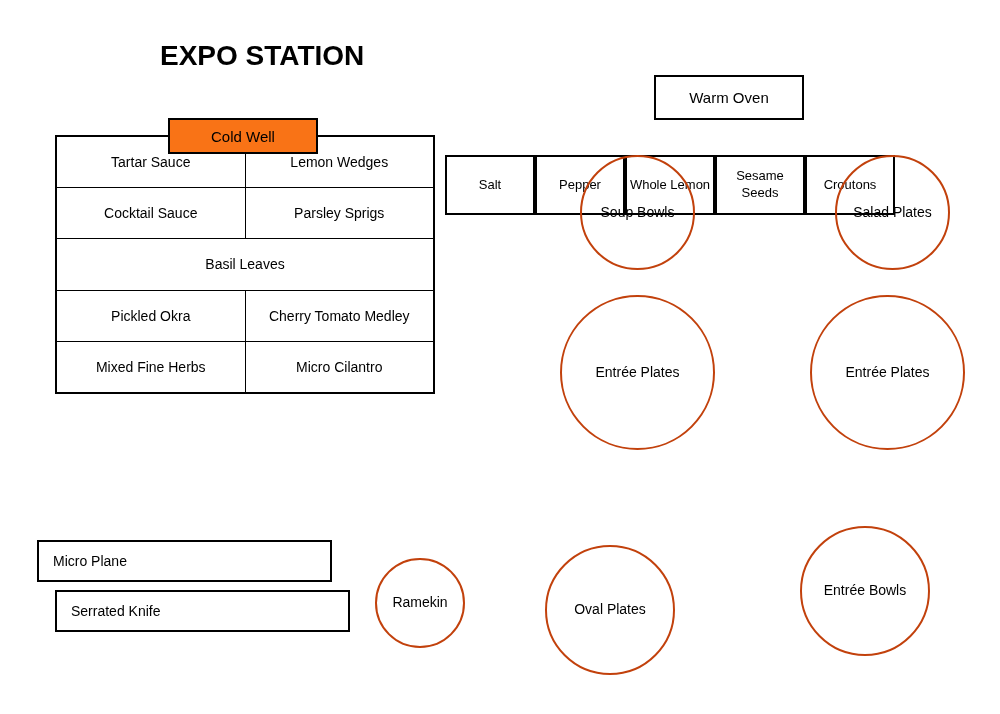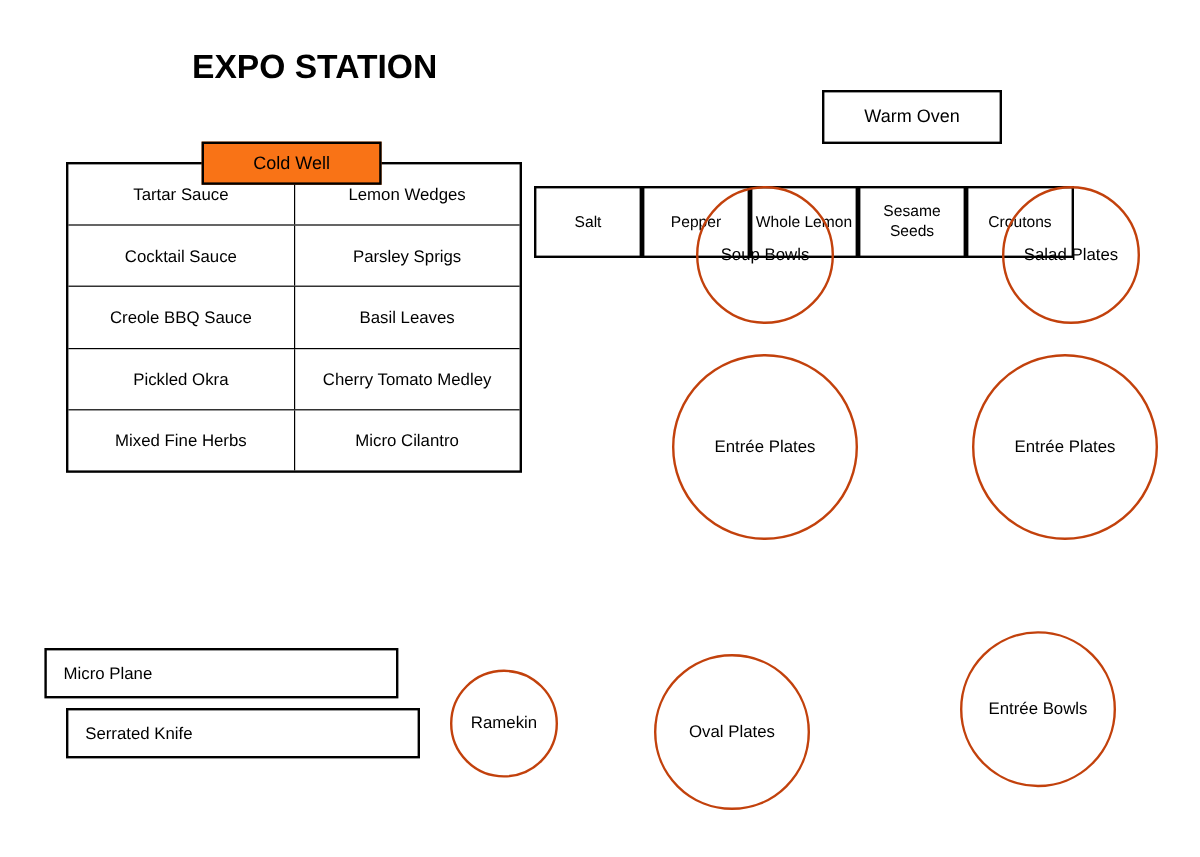--- a/index.html
+++ b/index.html
@@ -17,21 +17,21 @@
       font-weight: bold;
       position: absolute;
       top: 40px;
       left: 160px;
     }
 
     
     .warm-oven-box {
       position: absolute;
       top: 75px;
-      left: 685px;
+      left: 654px;
       width: 150px;
       height: 45px;
       border: 2px solid #000;
       display: flex;
       align-items: center;
       justify-content: center;
       font-size: 15px;
     }
 
     
@@ -136,21 +136,20 @@
 <div class="cold-well-grid" id="cold-well-grid">
     <div class="grid-row">
       <div class="grid-cell">Tartar Sauce</div>
       <div class="grid-cell">Lemon Wedges</div>
     </div>
     <div class="grid-row">
       <div class="grid-cell">Cocktail Sauce</div>
       <div class="grid-cell">Parsley Sprigs</div>
     </div>
     <div class="grid-row">
-      <div class="grid-cell">Creole BBQ Sauce</div>
       <div class="grid-cell">Basil Leaves</div>
     </div>
     <div class="grid-row">
       <div class="grid-cell">Pickled Okra</div>
       <div class="grid-cell">Cherry Tomato Medley</div>
     </div>
     <div class="grid-row">
       <div class="grid-cell">Mixed Fine Herbs</div>
       <div class="grid-cell">Micro Cilantro</div>
     </div>

